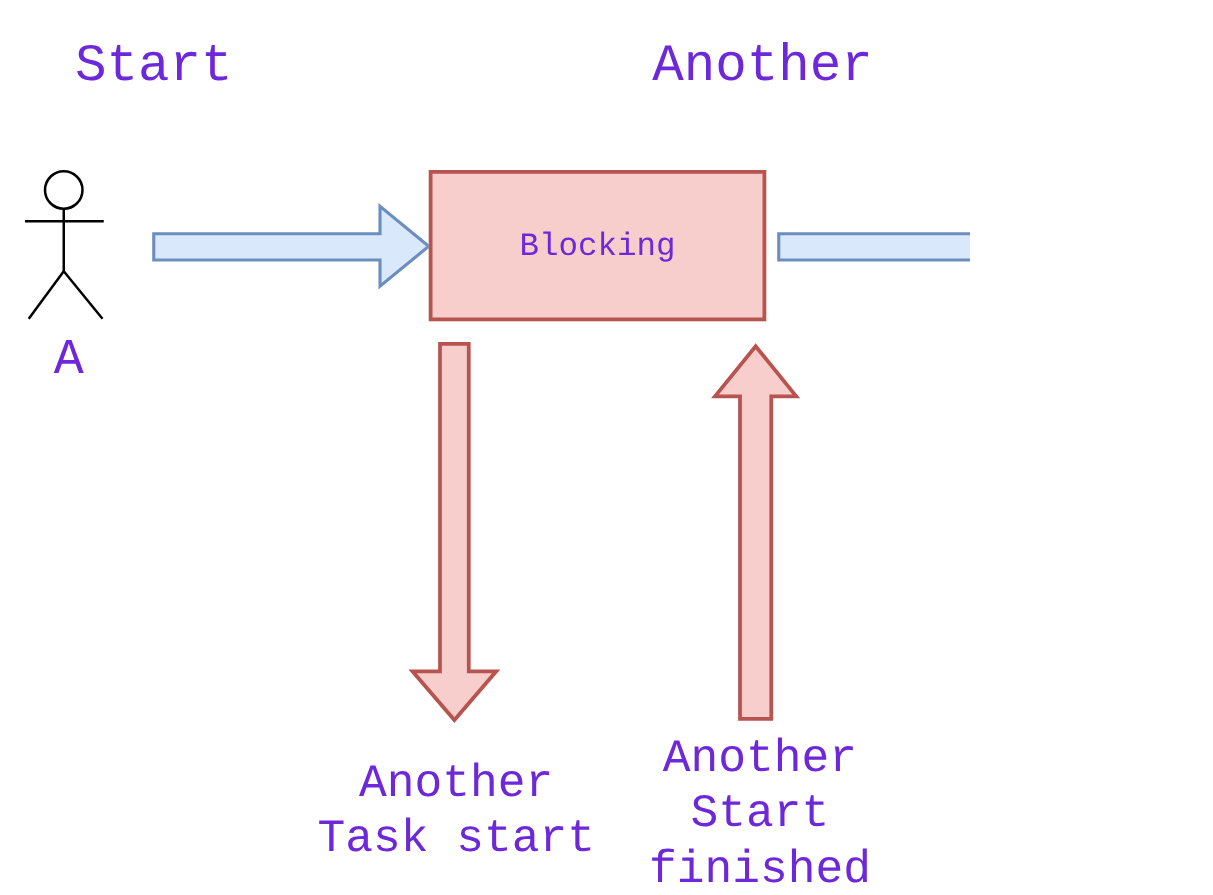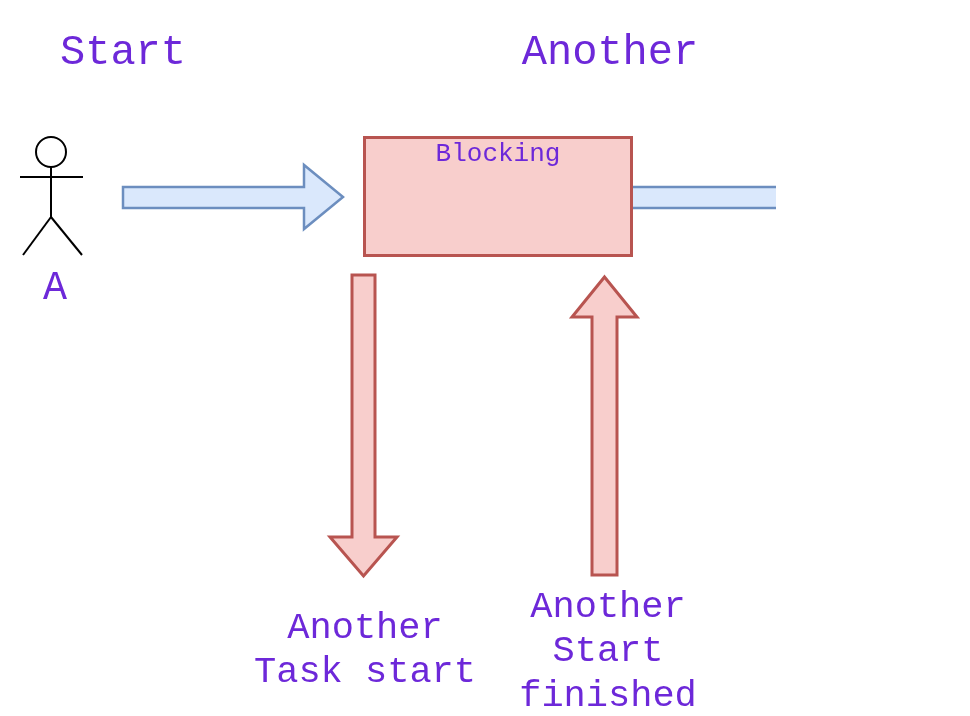--- a/index.html
+++ b/index.html
@@ -23,23 +23,22 @@
   .actor-name { font-size: 40px; }
   .annot { font-size: 37px; white-space: pre-line; }
   .overlay-svg { position: absolute; left: 0; top: 0; }
   .blocking-box {
     position: absolute;
     left: 343px; top: 136px;
     width: 270px; height: 121px;
     box-sizing: border-box;
     border: 3px solid;
     display: flex;
-    align-items: flex-start;
+    align-items: center;
     justify-content: center;
-    margin-left: 20px;
   }
   .blocking-box span { font-size: 26px; }
 </style>
 </head>
 <body>
 
 <div class="canvas">
 
   <div class="lbl phase" style="left:123px; top:53px">Start</div>
   <div class="lbl phase" style="left:610px; top:53px">Another</div>

